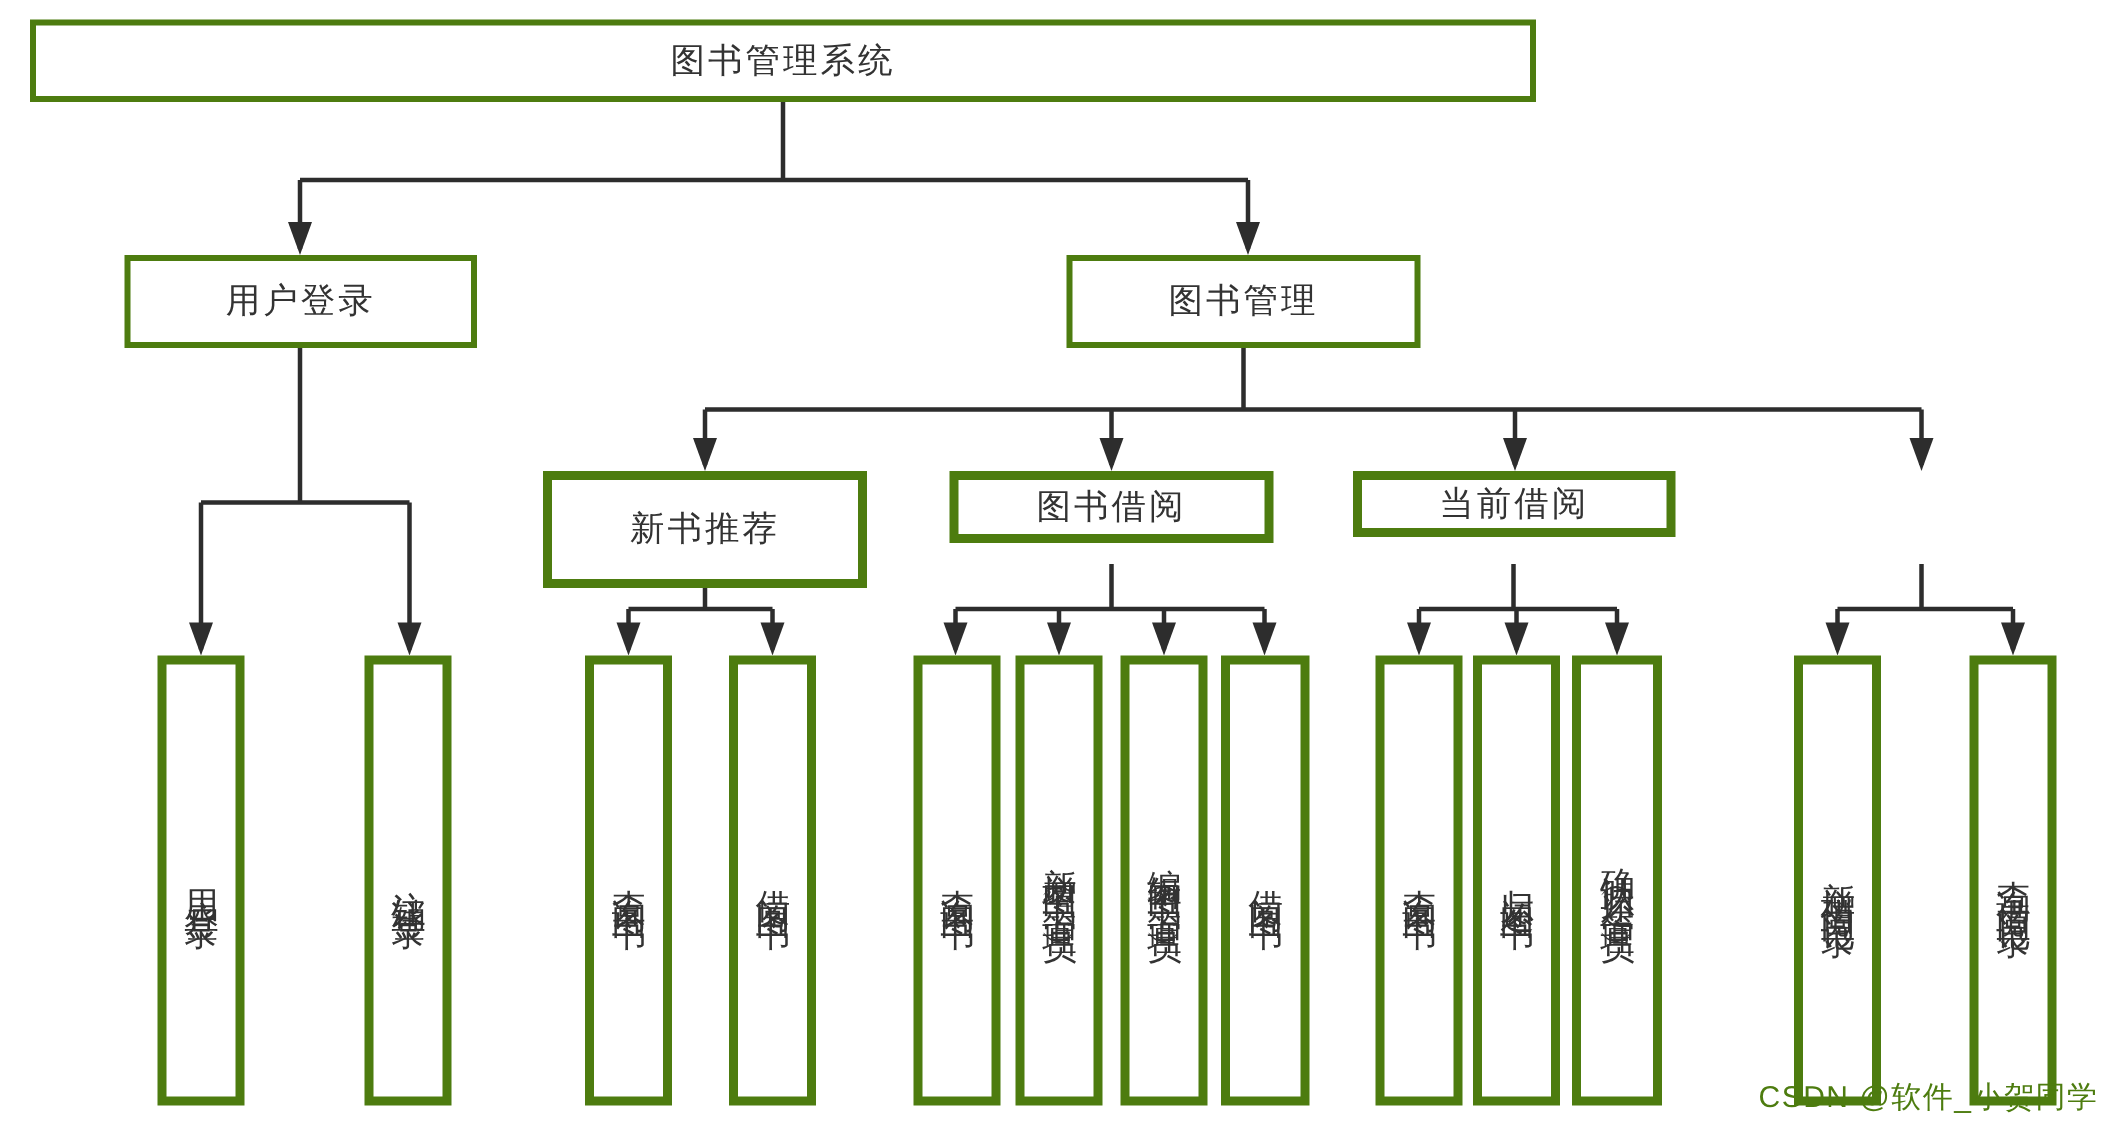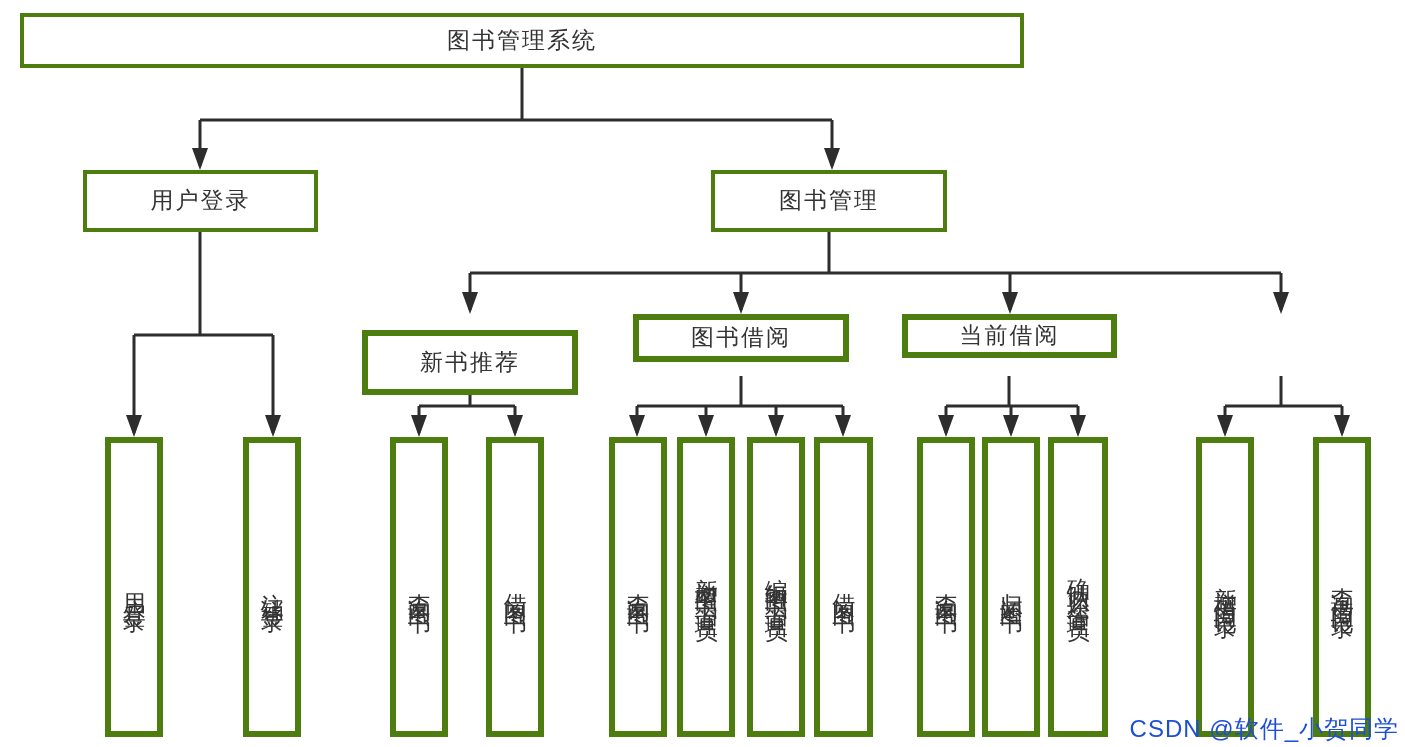--- a/index.html
+++ b/index.html
@@ -39,22 +39,22 @@
   .node.v {
     writing-mode: vertical-rl;
     text-orientation: mixed;
     letter-spacing: 6px;
     white-space: nowrap;
   }
   .watermark {
     position: absolute;
     right: 6px;
     bottom: 2px;
-    font-size: 24px;
-    color: #1d4ed8;
+    font-size: 20px;
+    color: #4d7c0f;
     letter-spacing: 1px;
     white-space: nowrap;
   }
 </style>
 </head>
 <body>
 
 <div class="stage">
 
   <svg class="connectors" viewBox="0 0 1405 747" xmlns="http://www.w3.org/2000/svg">
@@ -95,21 +95,21 @@
       <polygon points="1217,415 1233,415 1225,437"></polygon>
       <polygon points="1334,415 1350,415 1342,437"></polygon>
     </g>
   </svg>
 
   <div class="node h thick" style="left:20px; top:13px; width:1004px; height:55px;">图书管理系统</div>
 
   <div class="node h thick" style="left:83px; top:170px; width:235px; height:62px;">用户登录</div>
   <div class="node h thick" style="left:711px; top:170px; width:236px; height:62px;">图书管理</div>
 
-  <div class="node h" style="left:362px; top:330px; width:216px; height:65px;">新书推荐</div>
+  <div class="node h" style="left:362px; top:314px; width:216px; height:78px;">新书推荐</div>
   <div class="node h" style="left:633px; top:314px; width:216px; height:48px;">图书借阅</div>
   <div class="node h" style="left:902px; top:314px; width:215px; height:44px;">当前借阅</div>
 
   <div class="node v" style="left:105px; top:437px; width:58px; height:300px;">用户登录</div>
   <div class="node v" style="left:243px; top:437px; width:58px; height:300px;">注销登录</div>
 
   <div class="node v" style="left:390px; top:437px; width:58px; height:300px;">查询图书</div>
   <div class="node v" style="left:486px; top:437px; width:58px; height:300px;">借阅图书</div>
 
   <div class="node v" style="left:609px; top:437px; width:58px; height:300px;">查询图书</div>

